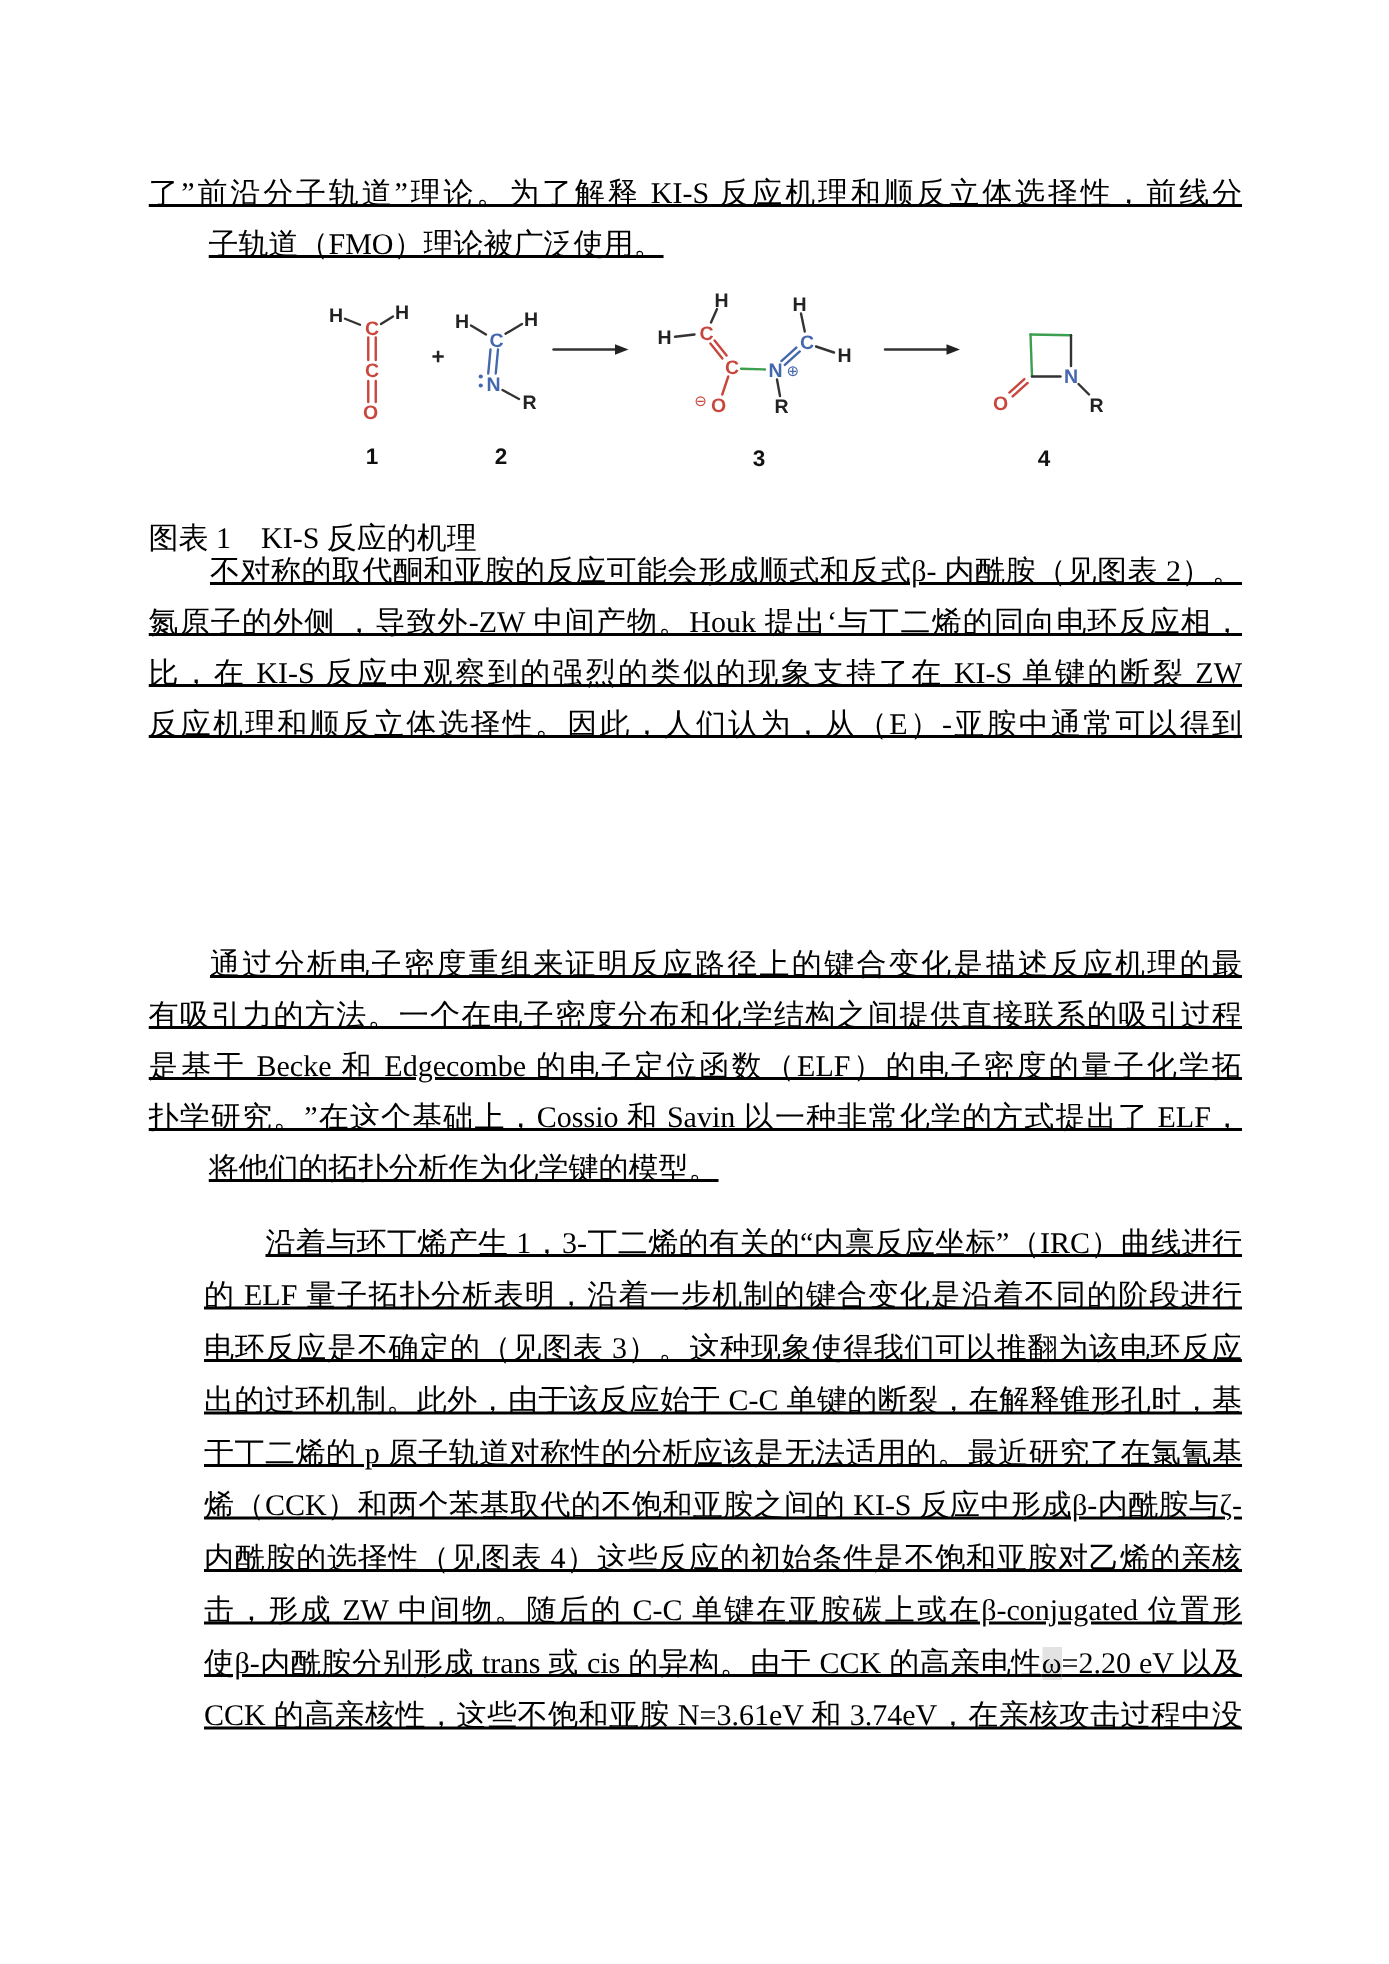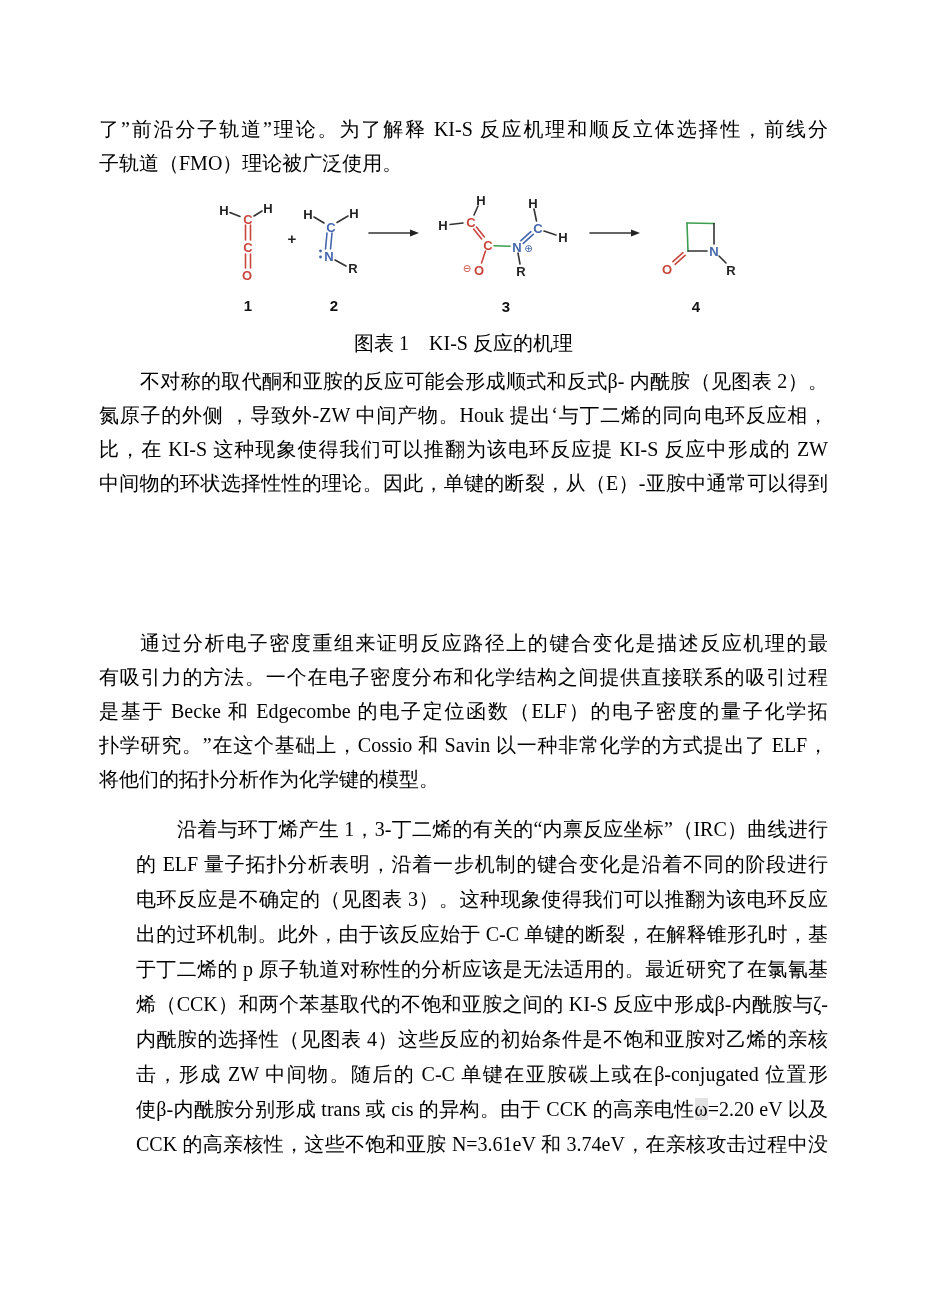--- a/index.html
+++ b/index.html
@@ -6,28 +6,28 @@
   body {
     width:926px; height:1309px;
     background:#ffffff;
     font-family:"Liberation Serif","DejaVu Serif",serif;
     color:#000;
   }
   .page { position:relative; width:926px; height:1309px; overflow:hidden; background:#fff; }
   .textblock { position:absolute; left:99px; width:729px; font-size:20px; }
   .line {
     height:34px; line-height:34px; overflow:hidden;
-    text-align:justify; text-align-last:justify;
+    text-align:justify; text-align-last:justify;text-decoration:underline;
   }
   .lh35 .line { height:35px; line-height:35px;margin-left:37px; }
-  .line.last { text-align-last:auto; }
+  .line.last { text-align-last:auto;margin-left:40px; }
   .line.indent { text-indent:41px; }
   .caption {
-    position:absolute; left:99px; width:729px; top:328px;
-    text-align:center; font-size:20px; height:30px; line-height:30px;
+    position:absolute; left:99px; width:729px; top:344px;
+    text-align:left; font-size:20px; height:30px; line-height:30px;
   }
   .hl { background:#e3e3e3; }
   
   .scheme { position:absolute; left:180px; top:190px; }
   .scheme text {
     font-family:"Liberation Sans","DejaVu Sans",sans-serif;
     font-size:13px; font-weight:600; fill:#222;
   }
   .scheme text.red { fill:#c9463d; }
   .scheme text.blue { fill:#4467ad; }
@@ -136,22 +136,22 @@
       <text x="551" y="80" text-anchor="middle" dominant-baseline="central">R</text>
       <text class="num" x="516" y="116" text-anchor="middle" dominant-baseline="central">4</text>
     </g>
   </svg>
 
   <div class="caption">图表 1　KI-S 反应的机理</div>
 
   <div class="textblock" style="top:364px;">
     <div class="line indent">不对称的取代酮和亚胺的反应可能会形成顺式和反式β- 内酰胺（见图表 2）。</div>
     <div class="line">氮原子的外侧 ，导致外-ZW 中间产物。Houk 提出‘与丁二烯的同向电环反应相，</div>
-    <div class="line">比，在 KI-S 这种现象使得我们可以推翻为该电环反应提 KI-S 反应中形成的 ZW</div>
-    <div class="line">中间物的环状选择性性的理论。因此，单键的断裂，从（E）-亚胺中通常可以得到</div>
+    <div class="line">比，在 KI-S 反应中观察到的强烈的类似的现象支持了在 KI-S 单键的断裂 ZW</div>
+    <div class="line">反应机理和顺反立体选择性。因此，人们认为，从（E）-亚胺中通常可以得到</div>
   </div>
 
   <div class="textblock" style="top:626px;">
     <div class="line indent">通过分析电子密度重组来证明反应路径上的键合变化是描述反应机理的最</div>
     <div class="line">有吸引力的方法。一个在电子密度分布和化学结构之间提供直接联系的吸引过程</div>
     <div class="line">是基于 Becke  和 Edgecombe 的电子定位函数（ELF）的电子密度的量子化学拓</div>
     <div class="line">扑学研究。”在这个基础上，Cossio 和 Savin 以一种非常化学的方式提出了 ELF，</div>
     <div class="line last">将他们的拓扑分析作为化学键的模型。</div>
   </div>
 

